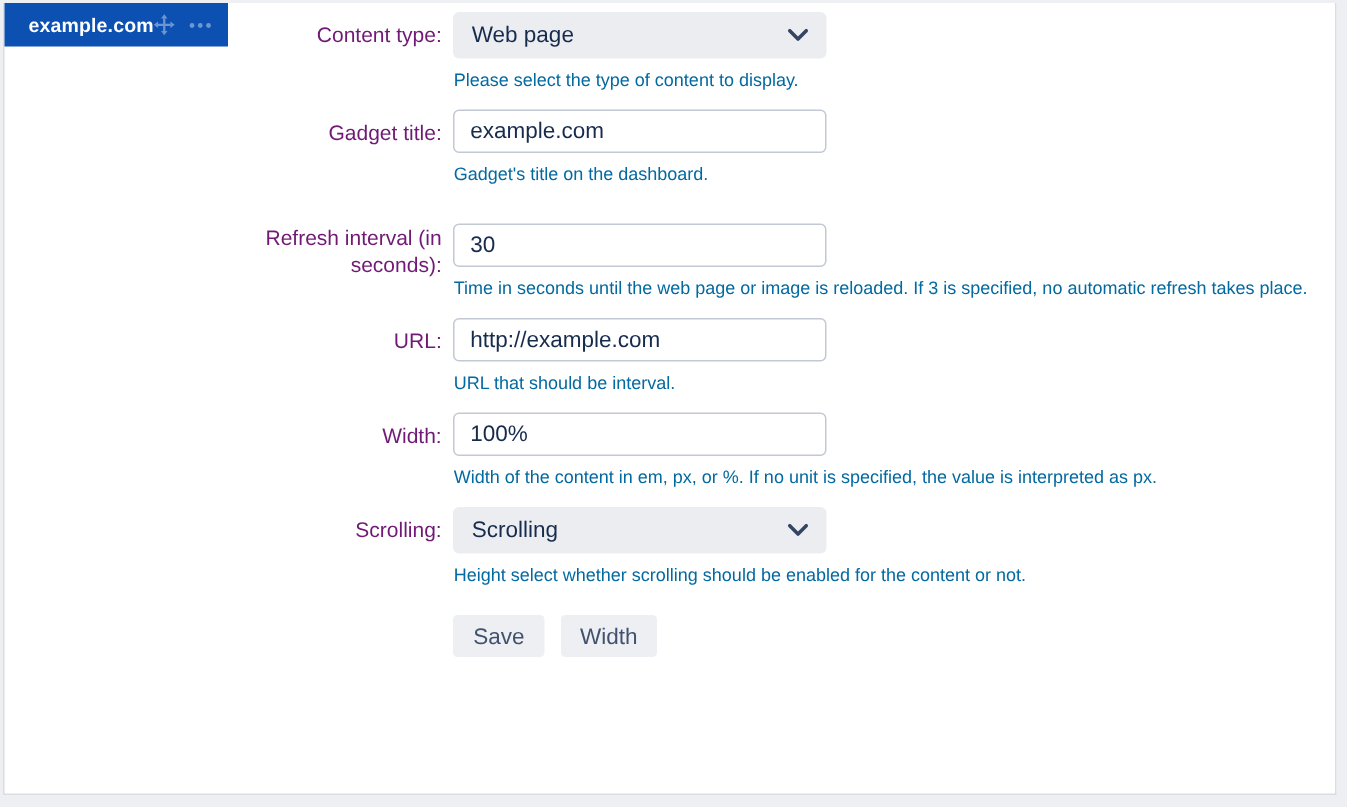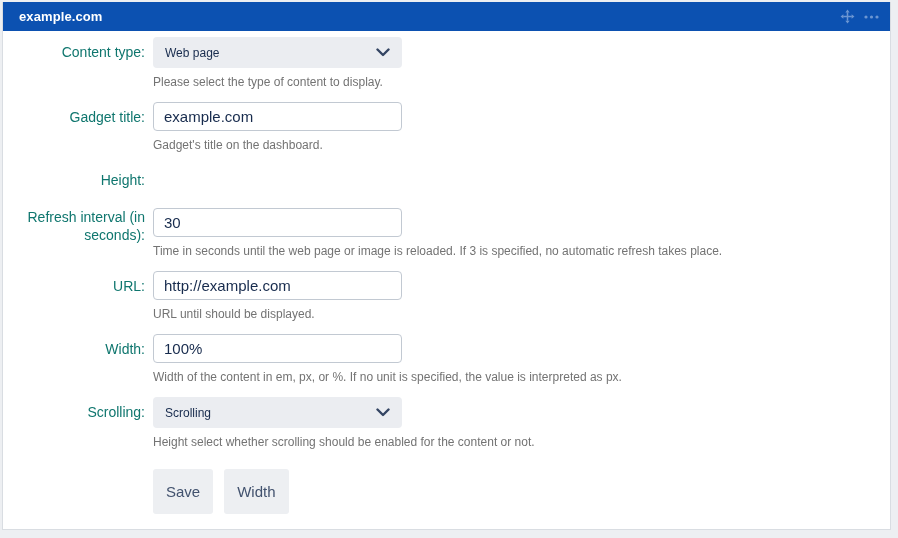--- a/index.html
+++ b/index.html
@@ -11,21 +11,21 @@
     overflow: hidden;
   }
   .gadget {
     position: absolute;
     left: 2px; top: 2px;
     width: 889px; height: 528px;
     background: #ffffff;
     border: 1px solid #d9dde2;
     border-top: none;
     display: flex;
-    flex-direction: column;
+    flex-direction: row;
   }
   .gadget-header {
     height: 29px;
     flex: 0 0 29px;
     background: #0c51b1;
     display: flex;
     align-items: center;
     padding: 0 10px 0 16px;
   }
   .gadget-header .title {
@@ -53,66 +53,66 @@
     margin-right: 8px;
     min-height: 30px;
     display: flex;
     align-items: center;
     justify-content: flex-end;
     text-align: right;
     flex: 0 0 142px;
   }
   .label-col label {
     font-size: 14px;
-    color: #0f766e;
+    color: #701a75;
     line-height: 18px;
   }
   .field-col { flex: 1; min-width: 0; }
   .select-control {
     width: 249px;
     height: 31px;
     background: #ebedf1;
     border-radius: 4px;
     display: flex;
     align-items: center;
     padding: 0 12px;
     cursor: pointer;
   }
   .select-control .select-value {
-    font-size: 12px;
+    font-size: 15px;
     color: #172b4d;
   }
   .select-control .chevron { margin-left: auto; display: block; }
   .text-input {
     width: 249px;
     height: 29px;
     border: 1px solid #c2c9d2;
     border-radius: 4px;
     background: #ffffff;
     padding: 0 10px;
     font-family: "Liberation Sans", sans-serif;
     font-size: 15px;
     color: #172b4d;
     outline: none;
   }
   .help {
     margin-top: 8px;
     font-size: 12px;
-    color: #737373;
+    color: #0369a1;
     line-height: 13px;
     white-space: nowrap;
   }
   .buttons-row {
     display: flex;
     gap: 11px;
     margin-left: 150px;
     margin-top: 20px;
   }
   .btn {
-    height: 45px;
+    height: 28px;
     padding: 0 13px;
     background: #edeff2;
     border: none;
     border-radius: 3px;
     font-family: "Liberation Sans", sans-serif;
     font-size: 15px;
     color: #42526e;
     cursor: pointer;
   }
 </style>
@@ -157,42 +157,39 @@
       <div class="label-col">
           <label>Gadget title:</label>
         </div>
       <div class="field-col">
         <input class="text-input" type="text" value="example.com" style="">
         <div class="help">Gadget's title on the dashboard.</div>
       </div>
     </div>
 
     <div class="row">
-      <div class="label-col">
-          <label>Height:</label>
-        </div>
     </div>
 
     <div class="row">
       <div class="label-col">
           <label>Refresh interval (in seconds):</label>
         </div>
       <div class="field-col">
         <input class="text-input" type="text" value="30" style="">
         <div class="help">Time in seconds until the web page or image is reloaded. If 3 is specified, no automatic refresh takes place.</div>
       </div>
     </div>
 
     <div class="row">
       <div class="label-col">
           <label>URL:</label>
         </div>
       <div class="field-col">
         <input class="text-input" type="text" value="http://example.com" style="">
-        <div class="help">URL until should be displayed.</div>
+        <div class="help">URL that should be interval.</div>
       </div>
     </div>
 
     <div class="row">
       <div class="label-col">
           <label>Width:</label>
         </div>
       <div class="field-col">
         <input class="text-input" type="text" value="100%" style="">
         <div class="help">Width of the content in em, px, or %. If no unit is specified, the value is interpreted as px.</div>

